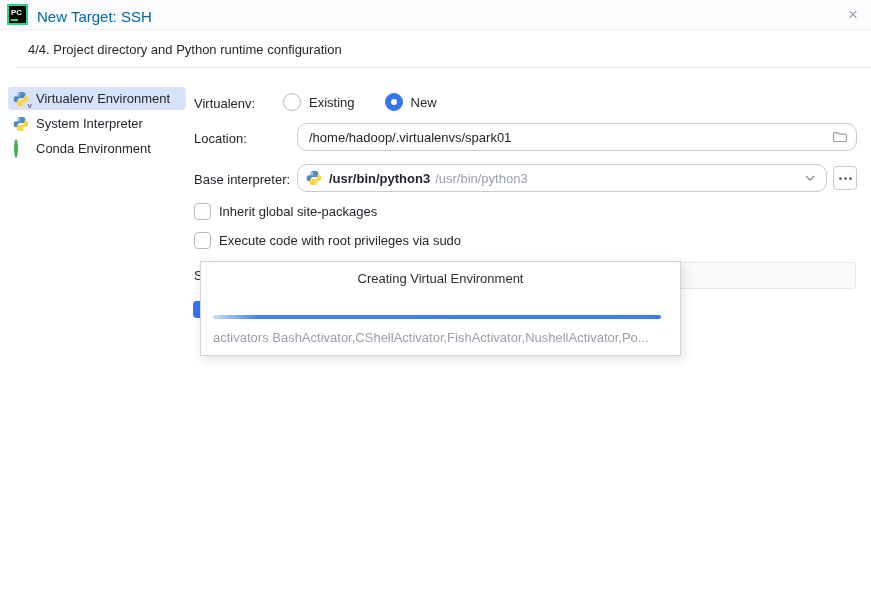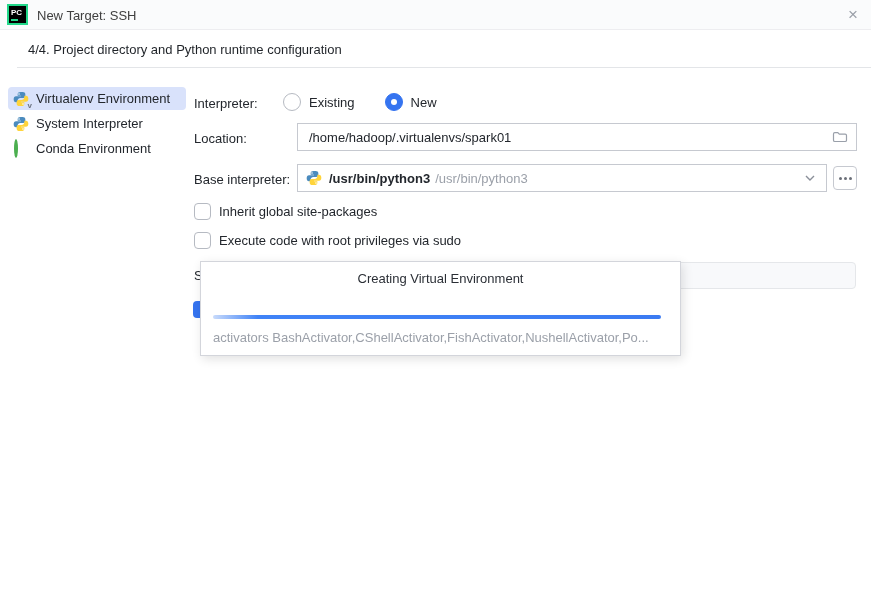--- a/index.html
+++ b/index.html
@@ -5,21 +5,21 @@
   * { margin: 0; padding: 0; box-sizing: border-box; }
   html, body { background: #fff; }
   body { font-family: "Liberation Sans", "DejaVu Sans", sans-serif; font-size: 13px; color: #23272d; }
   .window { position: relative; width: 871px; height: 522px; background: #fff; overflow: hidden; padding-left: 34px; }
 
   
   .titlebar { position: absolute; left: 0; top: 0; width: 871px; height: 30px; background: #fafbfc; border-bottom: 1px solid #ededf0; }
   .app-icon { position: absolute; left: 7px; top: 4px; width: 21px; height: 21px; background: #000; border: 2px solid #21d789; display: flex; flex-direction: column; align-items: flex-start; justify-content: center; padding-left: 2px; }
   .app-icon .pc { color: #fff; font-size: 8px; font-weight: bold; line-height: 8px; letter-spacing: 0; }
   .app-icon .bar { width: 7px; height: 2px; background: #21d789; margin-top: 2px; }
-  .title-text { position: absolute; left: 37px; top: 8px; color: #404040; font-size: 13px; }
+  .title-text { position: absolute; left: 37px; top: 8px; color: #0369a1; font-size: 15px; }
   .close-btn { position: absolute; right: 8px; top: 5px; width: 20px; height: 20px; color: #9ba0a9; font-size: 17px; line-height: 20px; text-align: center; cursor: default; }
 
   
   .step-header { position: absolute; left: 17px; top: 31px; width: 871px; height: 37px; background: #fff; border-bottom: 1px solid #e3e5e8; display: flex; align-items: center; padding-left: 11px; }
   .step-header span { color: #1f2328; font-size: 13px; }
 
   
   .sidebar { position: absolute; left: 0; top: 86px; width: 190px; }
   .side-item { position: relative; height: 23px; margin: 1px 0 2px 8px; width: 178px; border-radius: 4px; display: flex; align-items: center; padding-left: 5px; cursor: default; }
   .side-item.selected { background: #d9e2fb; }
@@ -29,21 +29,21 @@
   .conda-ring { width: 12px; height: 12px; border: 2px solid #4caf50; border-radius: 50%; margin: 1px; }
 
   
   .form-label { position: absolute; color: #23272d; }
   .radio-row { position: absolute; left: 283px; top: 93px; display: flex; align-items: center; }
   .radio { width: 18px; height: 18px; border-radius: 50%; border: 1px solid #b6bac2; background: #fff; position: relative; }
   .radio.on { background: #3574f0; border-color: #3574f0; }
   .radio.on::after { content: ""; position: absolute; left: 5px; top: 5px; width: 6px; height: 6px; border-radius: 50%; background: #fff; }
   .radio-label { margin: 0 30px 0 8px; }
 
-  .field { position: absolute; border: 1px solid #c6c9d0; border-radius: 0; background: #fff; display: flex; align-items: center; }
+  .field { position: absolute; border: 1px solid #c6c9d0; border-radius: 10px; background: #fff; display: flex; align-items: center; }
   .field .text { padding-left: 11px; white-space: nowrap; overflow: hidden; }
   .field .hint { color: #9ba0a9; margin-left: 5px; white-space: nowrap; }
   .field .spacer { flex: 1; }
   .icon-btn { width: 16px; height: 16px; margin-right: 8px; flex: 0 0 16px; }
 
   .checkbox-row { position: absolute; display: flex; align-items: center; }
   .checkbox { width: 17px; height: 17px; border: 1.5px solid #b6bac2; border-radius: 4px; background: #fff; margin-right: 8px; }
   .checkbox-label { color: #23272d; }
 
   .disabled-field { position: absolute; left: 300px; top: 262px; width: 556px; height: 27px; background: #f8f9fb; border: 1px solid #e5e7ea; border-radius: 4px; display: flex; align-items: center; }
@@ -113,21 +113,21 @@
         </svg>
       </span>
       <span class="label">System Interpreter</span>
     </div>
     <div class="side-item">
       <span class="icon"><span class="conda-ring"></span></span>
       <span class="label">Conda Environment</span>
     </div>
   </div>
 
-  <div class="form-label" style="left:194px; top:96px;">Interpreter:</div>
+  <div class="form-label" style="left:194px; top:96px;">Virtualenv:</div>
   <div class="radio-row">
     <span class="radio"></span>
     <span class="radio-label">Existing</span>
     <span class="radio on"></span>
     <span class="radio-label">New</span>
   </div>
 
   <div class="form-label" style="left:194px; top:131px;">Location:</div>
   <div class="field" style="left:297px; top:123px; width:560px; height:28px;">
     <span class="text">/home/hadoop/.virtualenvs/spark01</span>

